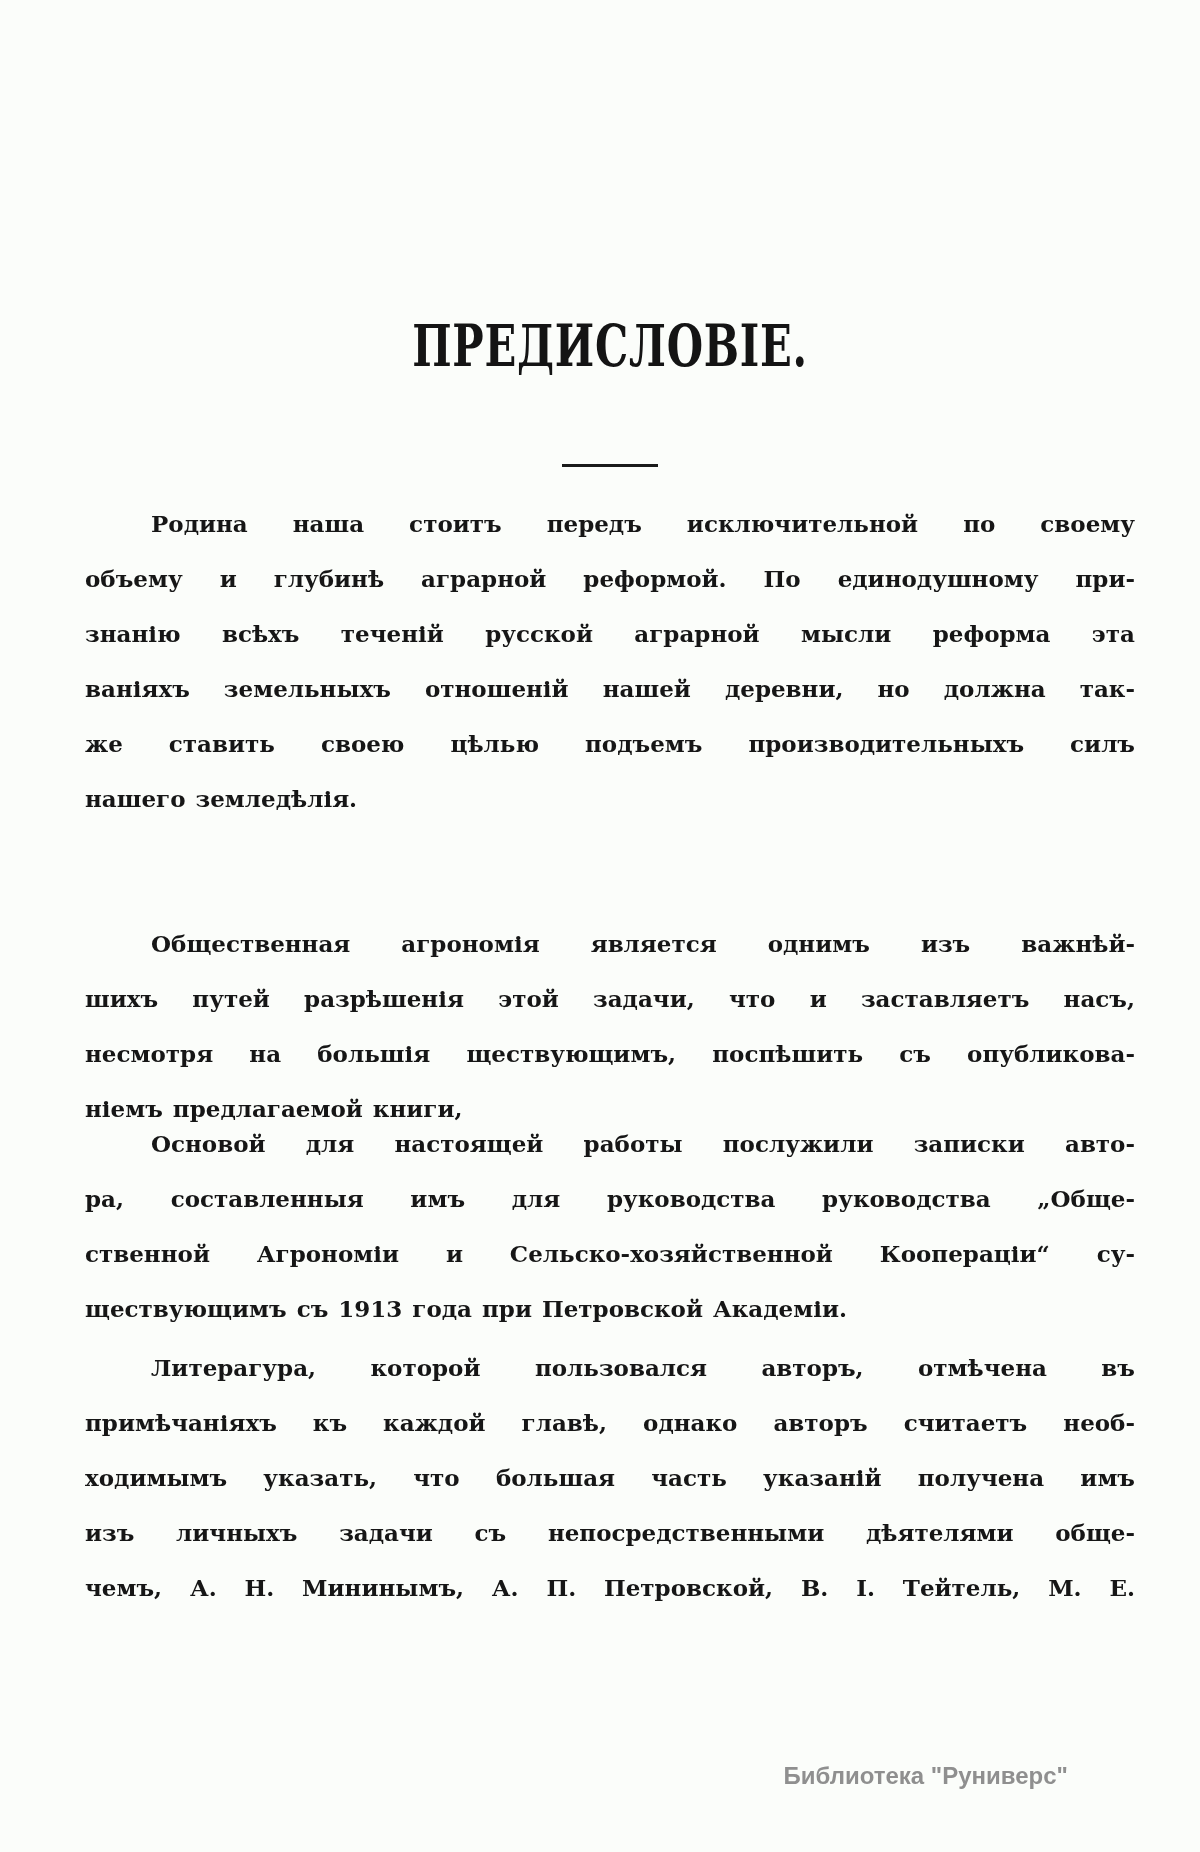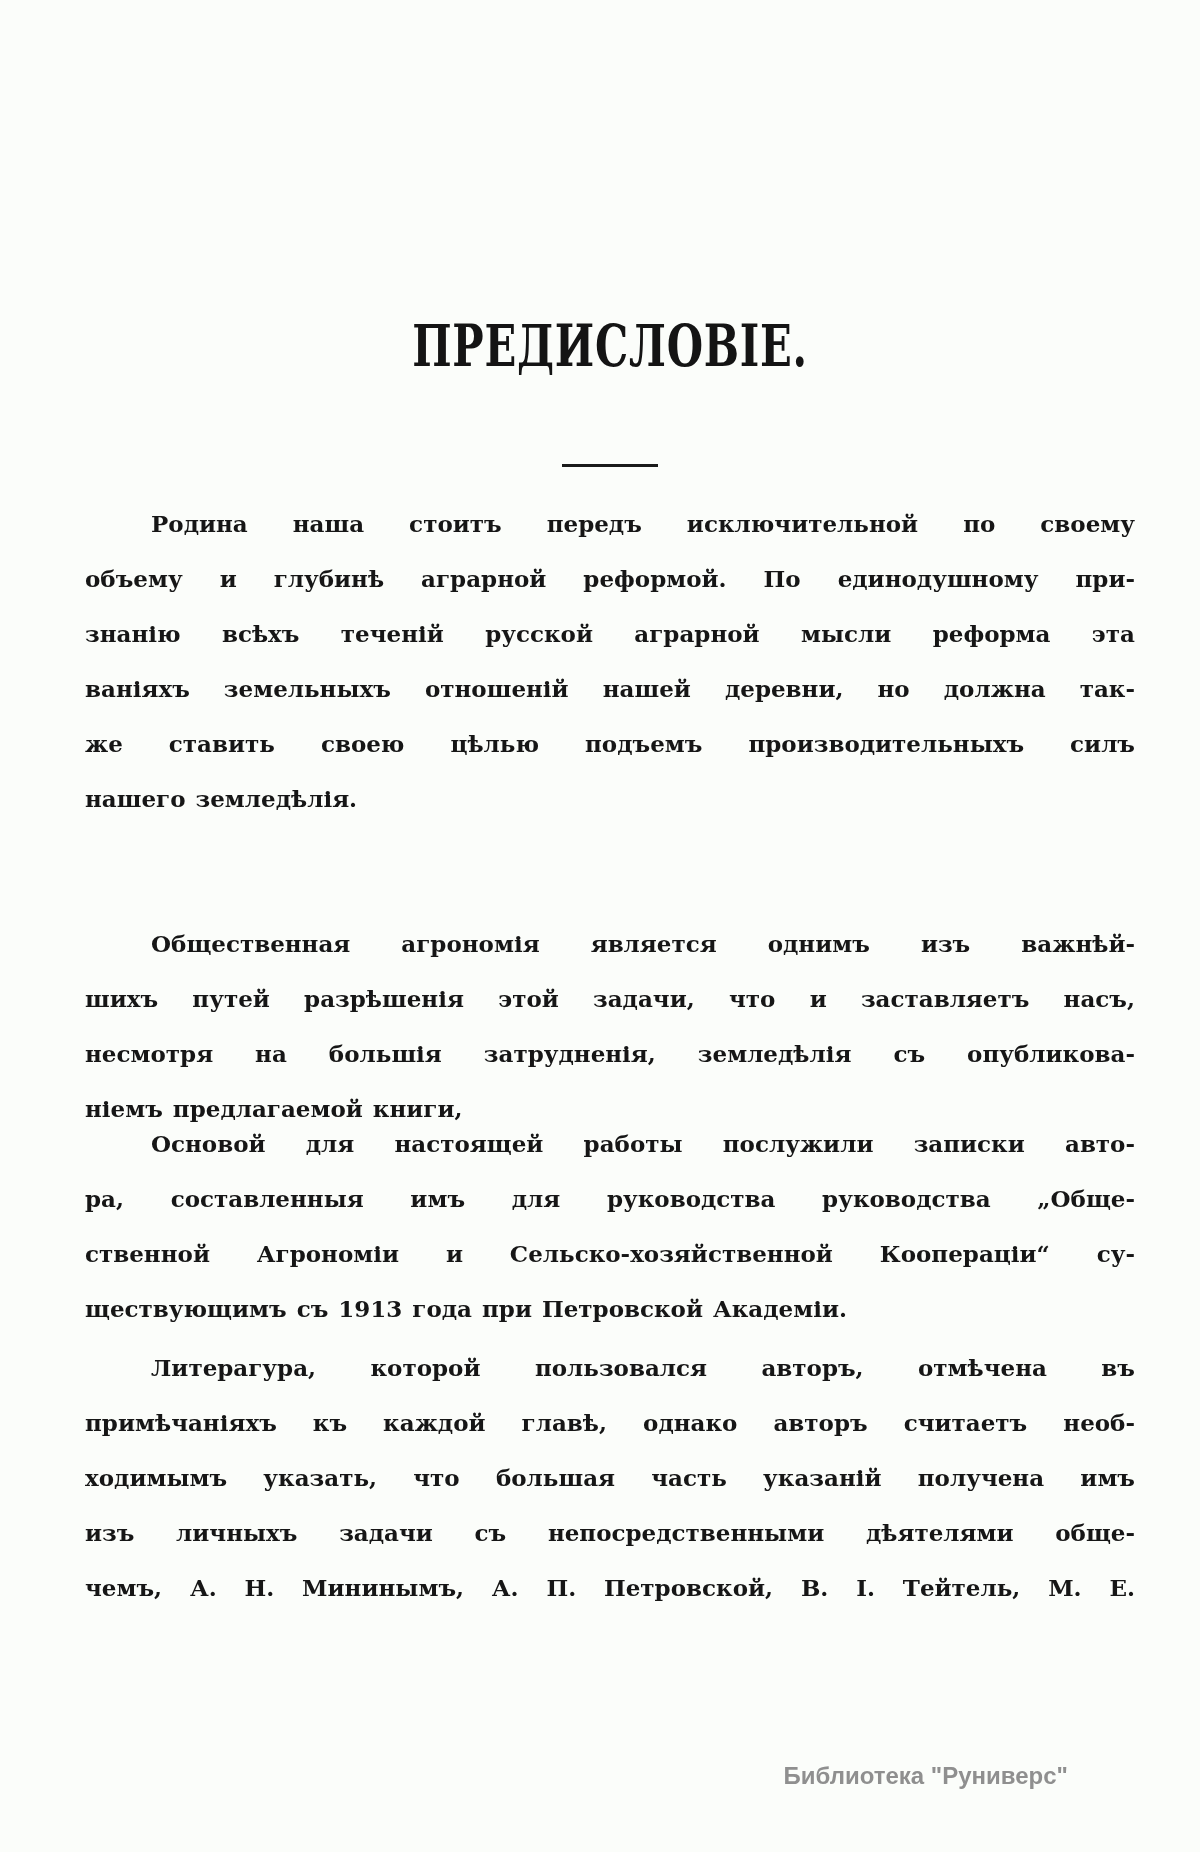--- a/index.html
+++ b/index.html
@@ -78,21 +78,21 @@
         <div class="line indent">Родина наша стоитъ передъ исключительной по своему</div>
         <div class="line">объему и глубинѣ аграрной реформой. По единодушному при-</div>
         <div class="line">знанію всѣхъ теченій русской аграрной мысли реформа эта</div>
         <div class="line">ваніяхъ земельныхъ отношеній нашей деревни, но должна так-</div>
         <div class="line">же ставить своею цѣлью подъемъ производительныхъ силъ</div>
         <div class="line ragged">нашего земледѣлія.</div>
       </div>
       <div class="para p-1">
         <div class="line indent">Общественная агрономія является однимъ изъ важнѣй-</div>
         <div class="line">шихъ путей разрѣшенія этой задачи, что и заставляетъ насъ,</div>
-        <div class="line">несмотря на большія затрудненія, земледѣлія съ опубликова-</div>
+        <div class="line">несмотря на большія ществующимъ, поспѣшить съ опубликова-</div>
         <div class="line ragged">ніемъ предлагаемой книги,</div>
       </div>
       <div class="para p-2">
         <div class="line indent">Основой для настоящей работы послужили записки авто-</div>
         <div class="line">ра, составленныя имъ для руководства руководства „Обще-</div>
         <div class="line">ственной Агрономіи и Сельско-хозяйственной Коопераціи“ су-</div>
         <div class="line ragged">ществующимъ съ 1913 года при Петровской Академіи.</div>
       </div>
       <div class="para p-3">
         <div class="line indent">Литерагура, которой пользовался авторъ, отмѣчена въ</div>

